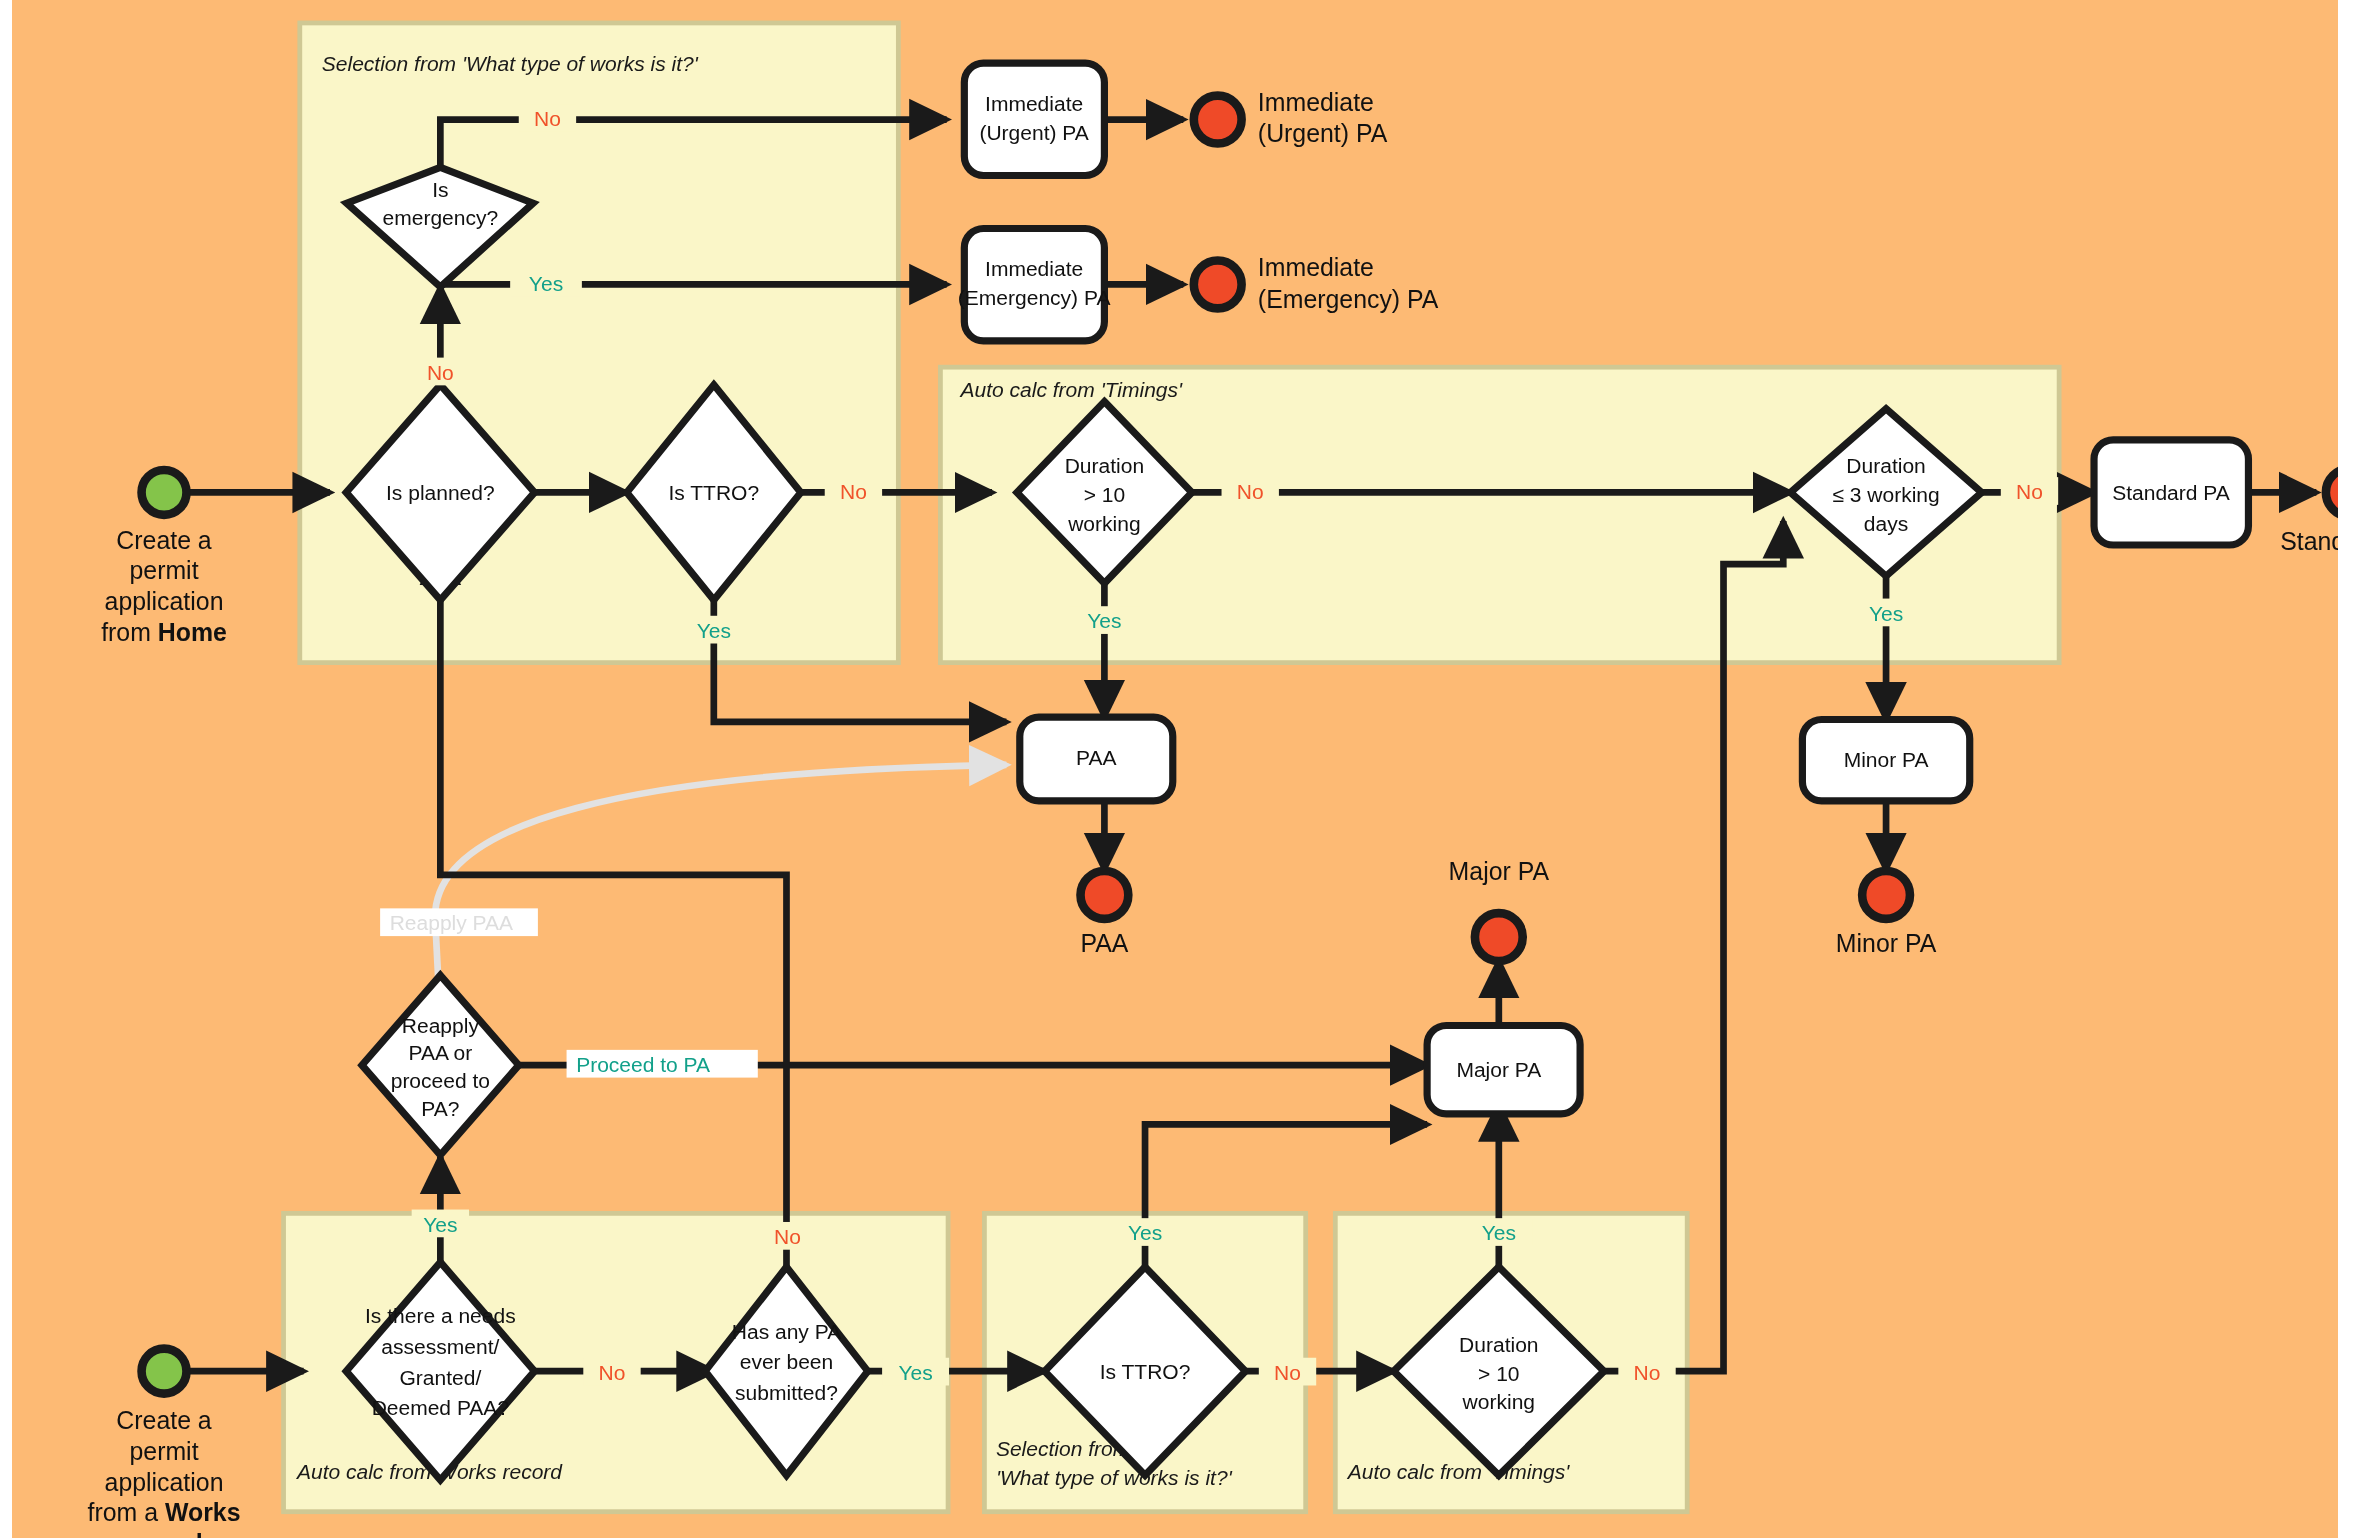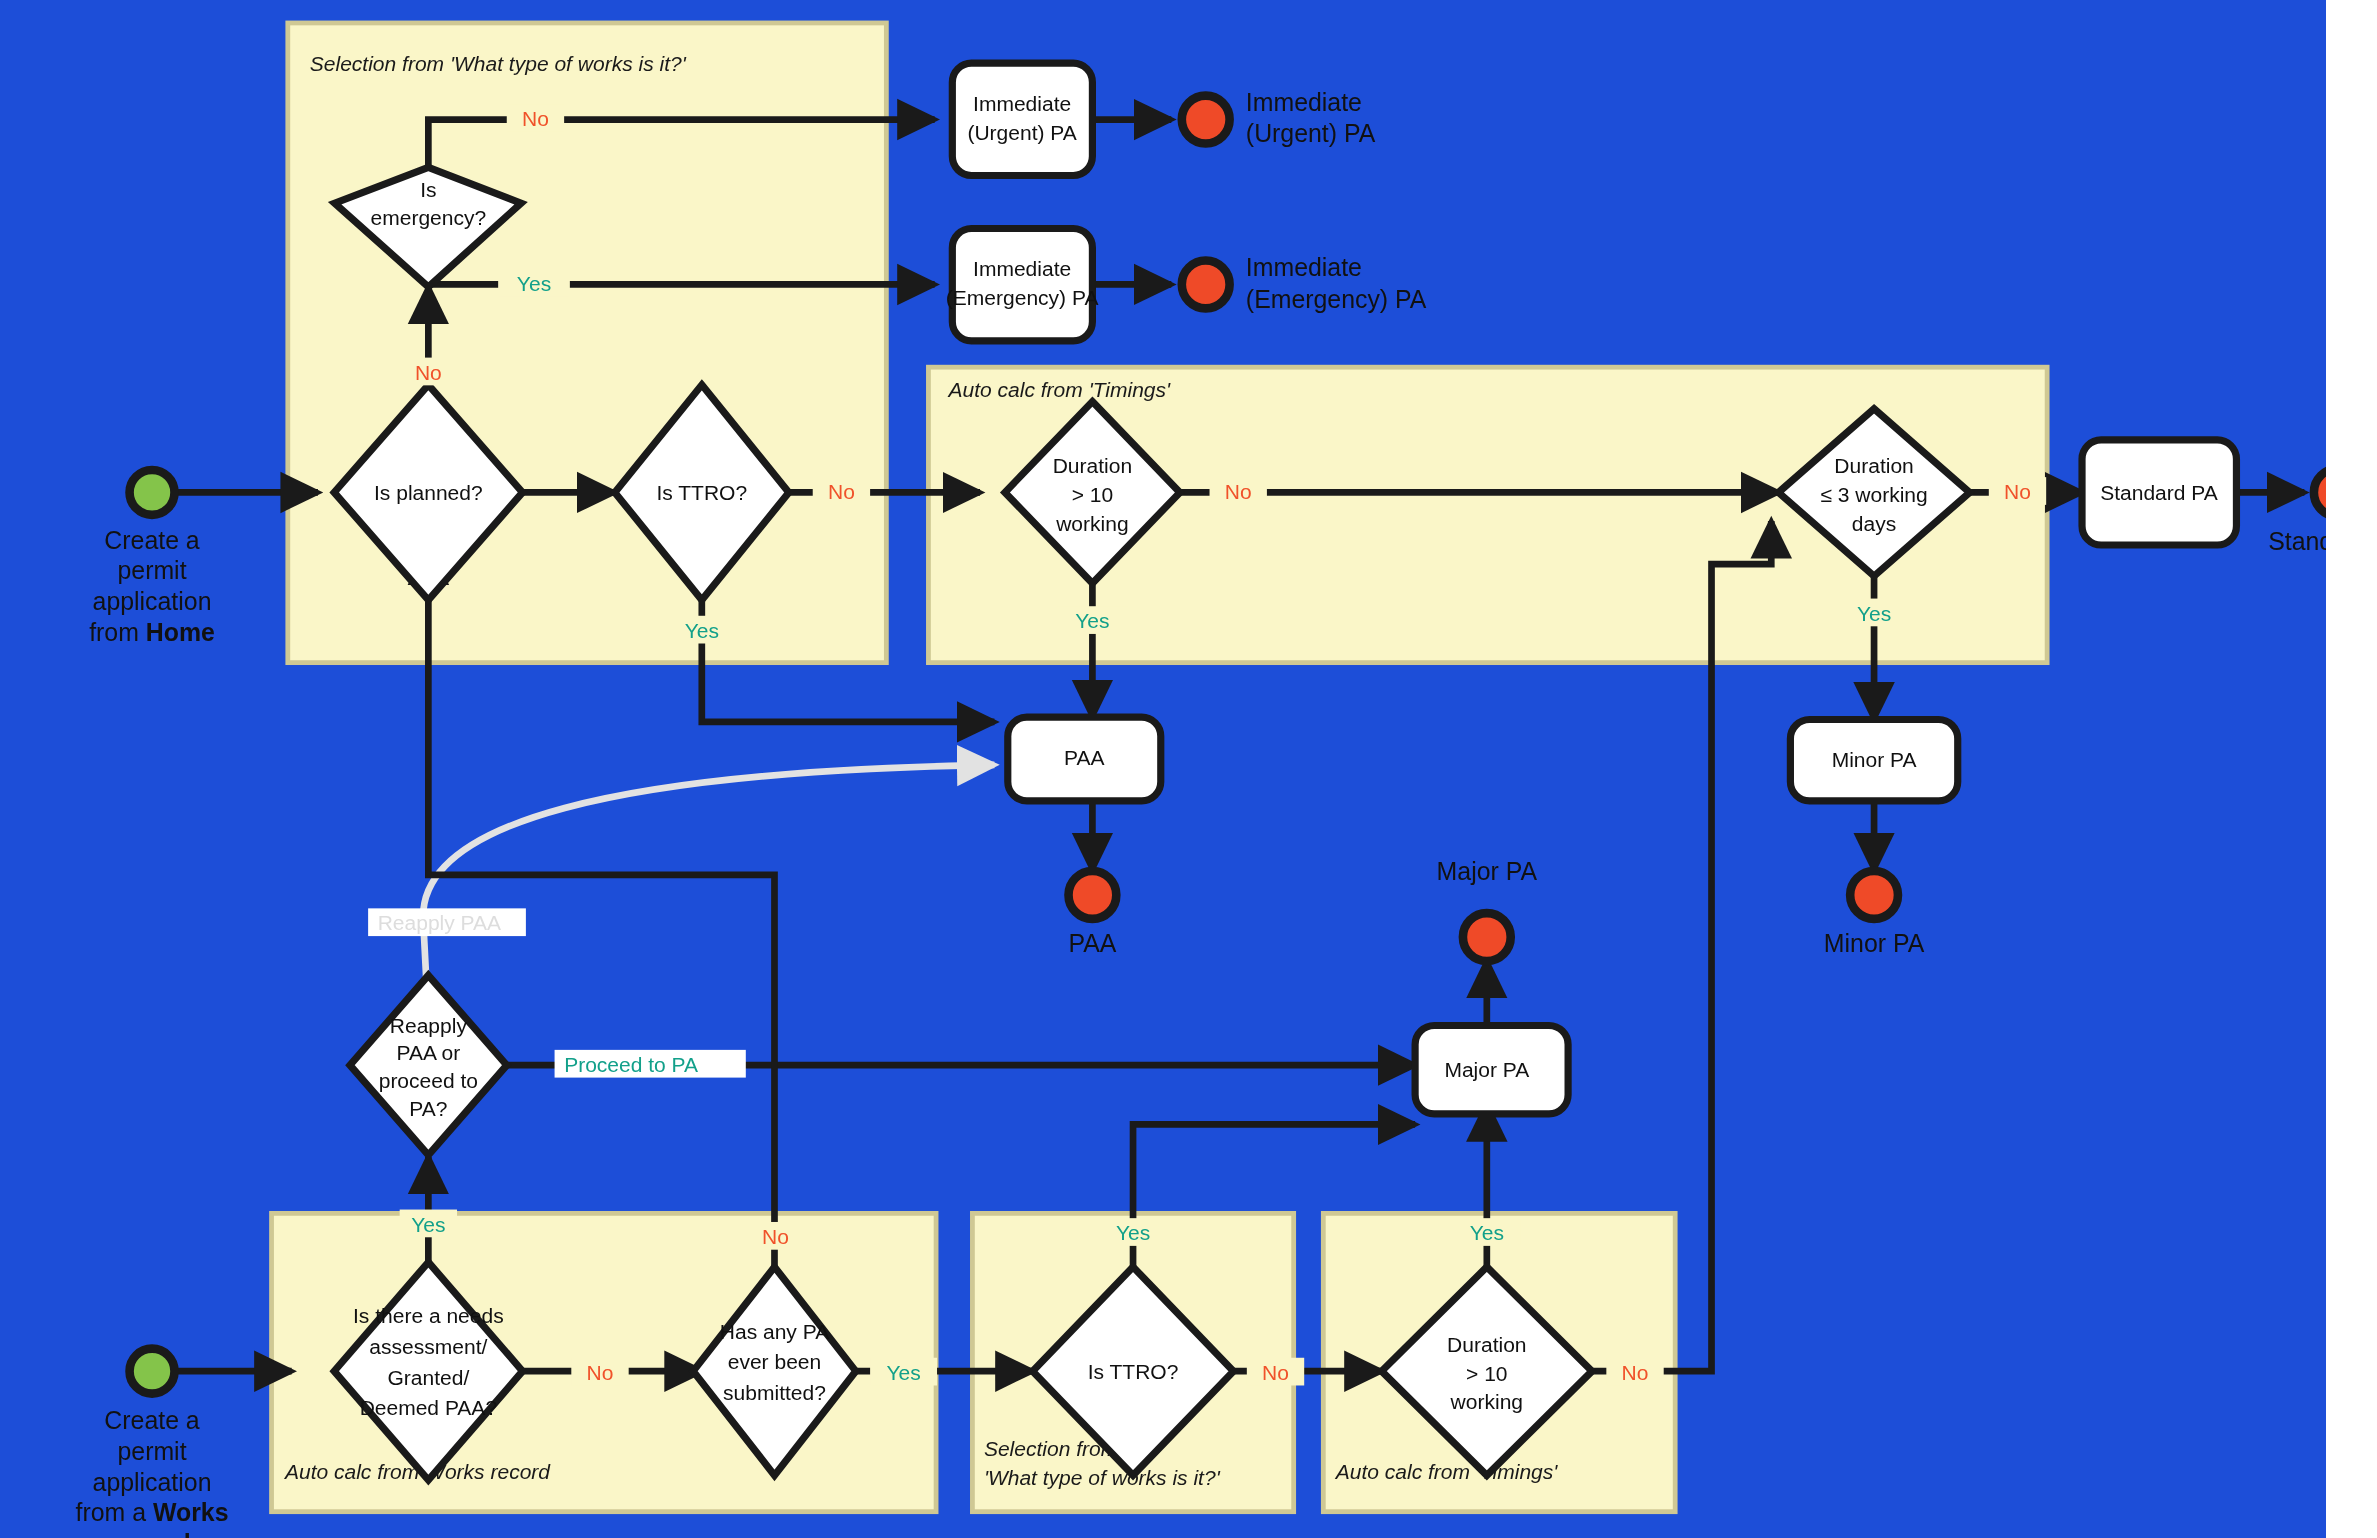--- a/index.html
+++ b/index.html
@@ -1,17 +1,17 @@
 <!DOCTYPE html>
 <html style="font-size:7.7px"><head>
 <meta charset="utf-8">
 <style>
   html,body{margin:0;padding:0;background:#ffffff;}
   body{font-family:"Liberation Sans",sans-serif;}
-  #stage{position:relative;width:2326px;height:1538px;background:#1d4ed8;overflow:hidden;}
+  #stage{position:relative;width:2326px;height:1538px;background:#fdba74;overflow:hidden;margin-left:12px;}
   svg.layer{position:absolute;left:0;top:0;width:2377px;height:1538px;}
   text{font-family:"Liberation Sans",sans-serif;}
   .panel-title{font-family:"Liberation Sans",sans-serif;font-style:italic;font-size:44px;fill:#1a1a1a;}
   .node-label{font-size:44px;fill:#111111;}
   .ext-label{font-size:52px;fill:#111111;}
   .edge-yes{font-size:44px;fill:#12a08a;}
   .edge-no{font-size:44px;fill:#f0522a;}
   .edge-faint{font-size:44px;fill:#dddddd;}
   .bold-run{font-weight:bold;}
 </style>

